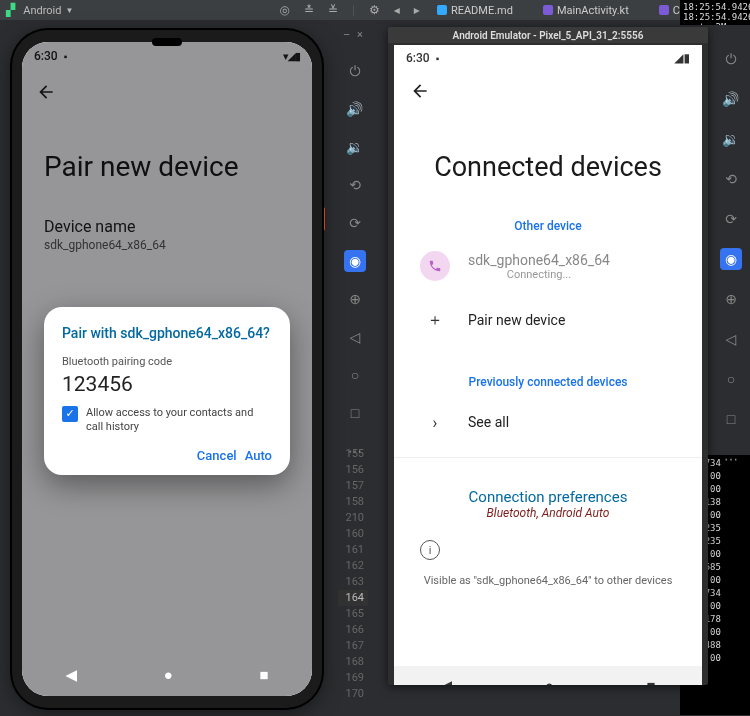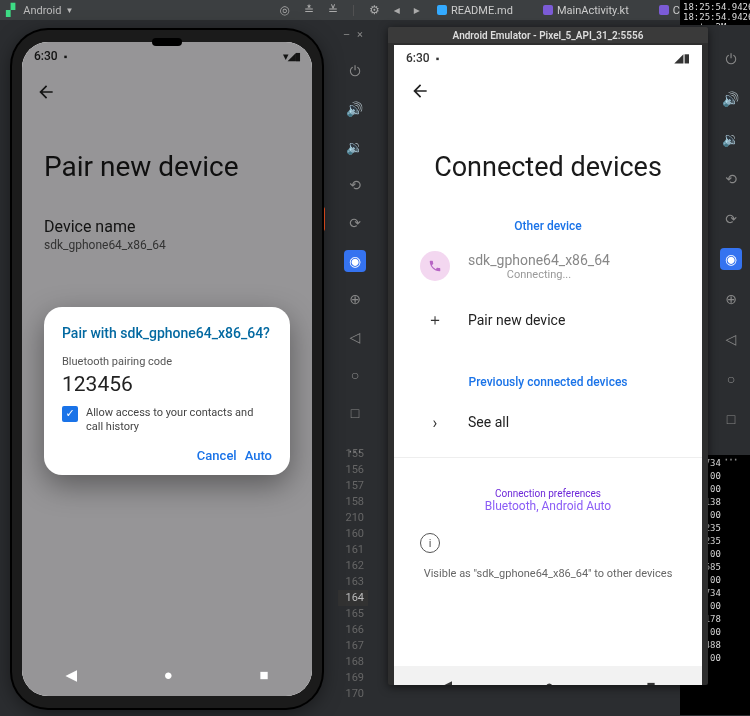--- a/index.html
+++ b/index.html
@@ -69,22 +69,22 @@
   .back2 { padding:10px 16px; font-size:20px; color:#222; cursor:pointer;}
   .cd-title { padding:40px 26px 8px; font-size:27px; color:#1a1a1a; }
   .link-hdr { padding:28px 26px 6px; font-size:12px; color:#1a73e8; font-weight:500;}
   .row { display:flex; align-items:center; padding:12px 26px; gap:18px; cursor:pointer;}
   .row .ic { width:30px; height:30px; display:flex; align-items:center; justify-content:center; font-size:16px; color:#333;}
   .row .txt .t1 { font-size:14px; color:#222;}
   .row .txt .t1.grey { color:#888;}
   .row .txt .t2 { font-size:11px; color:#999;}
   .phone-ic { background:#f3d7f0; border-radius:50%; color:#b764c4;}
   .conn-pref { padding:22px 26px 2px;}
-  .conn-pref .t1 { font-size:10px; color:#6d28d9;}
-  .conn-pref .t2 { font-size:12px; color:#8b5cf6;}
+  .conn-pref .t1 { font-size:15px; color:#0369a1;}
+  .conn-pref .t2 { font-size:12px; color:#7f1d1d;font-style:italic;}
   .info-row { padding:18px 26px; }
   .info-row .ii { width:20px; height:20px; border:1.5px solid #555; border-radius:50%; display:flex; align-items:center; justify-content:center; font-size:11px; color:#555; margin-bottom:14px;}
   .info-row .it { font-size:11px; color:#666;}
   .navbar2 { position:absolute; bottom:0; left:0; right:0; height:40px; background:#f2f2f2; display:flex; align-items:center; justify-content:space-around;}
 
   
   .emu-tools2 { position:absolute; right:4px; top:48px; width:30px; display:flex; flex-direction:column; align-items:center; gap:18px; color:#888;}
   .emu-tools2 .tool { width:22px; height:22px; display:flex; align-items:center; justify-content:center; cursor:pointer; font-size:14px;}
   .emu-tools2 .cam { background:#3573f0; border-radius:4px; color:#fff;}
 

